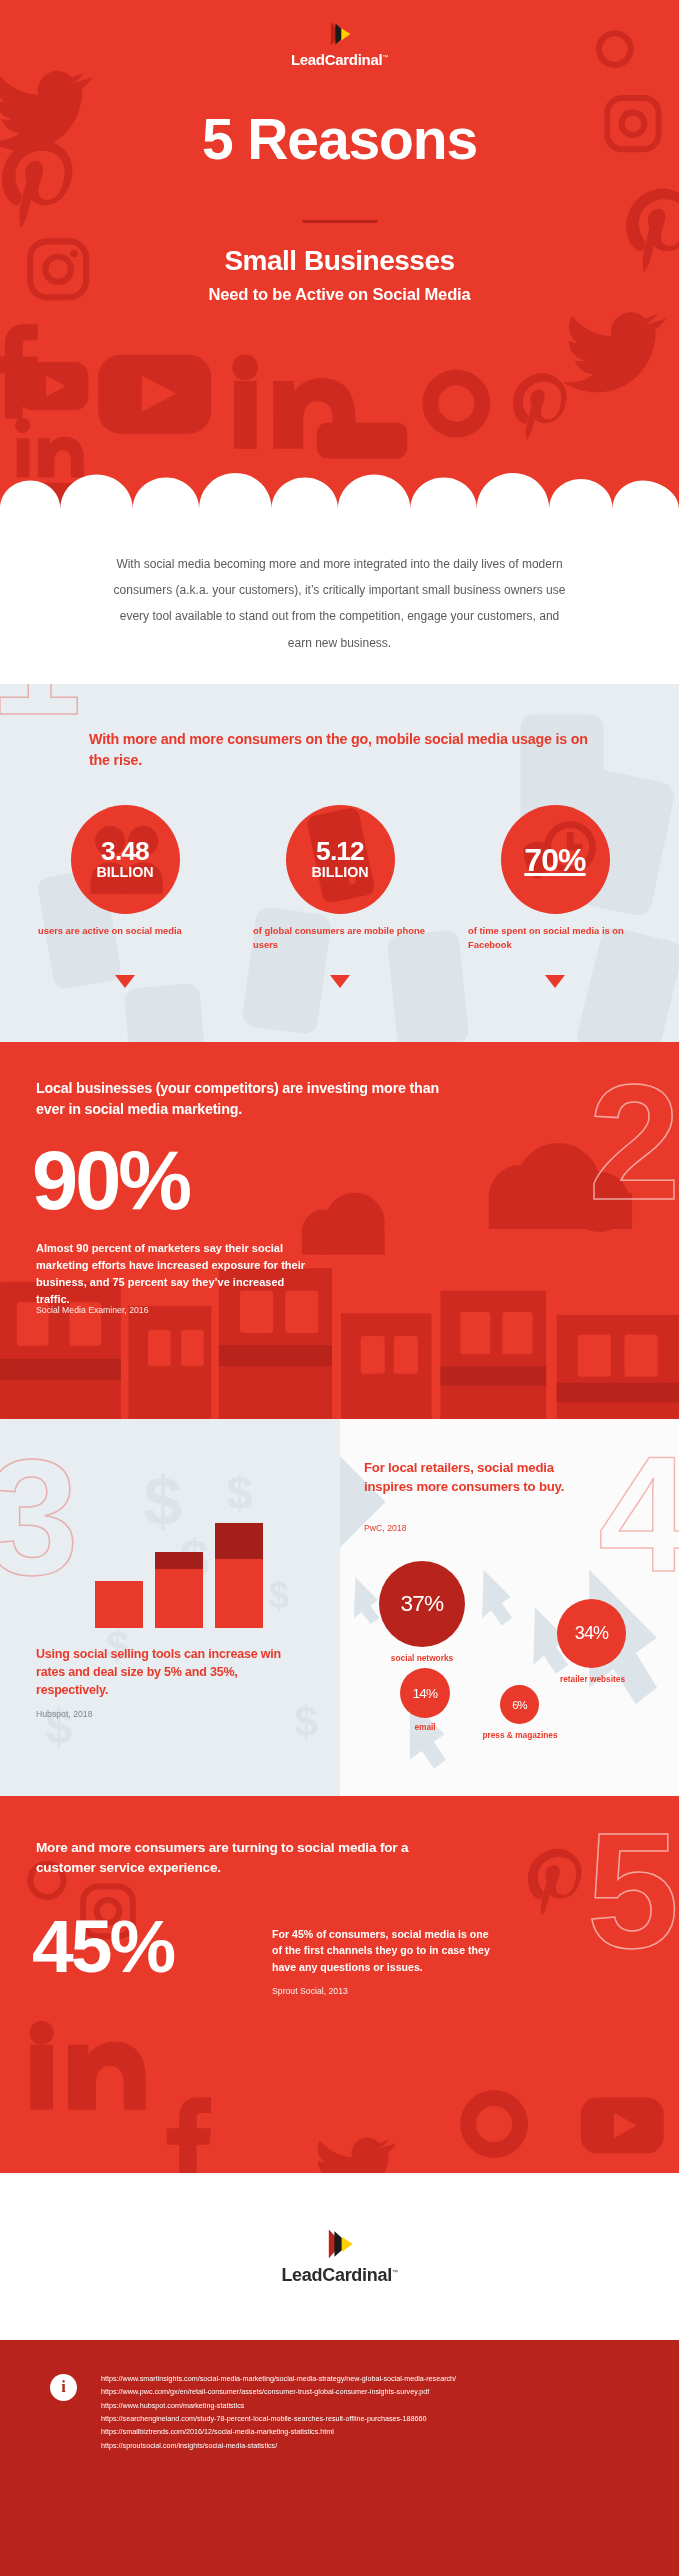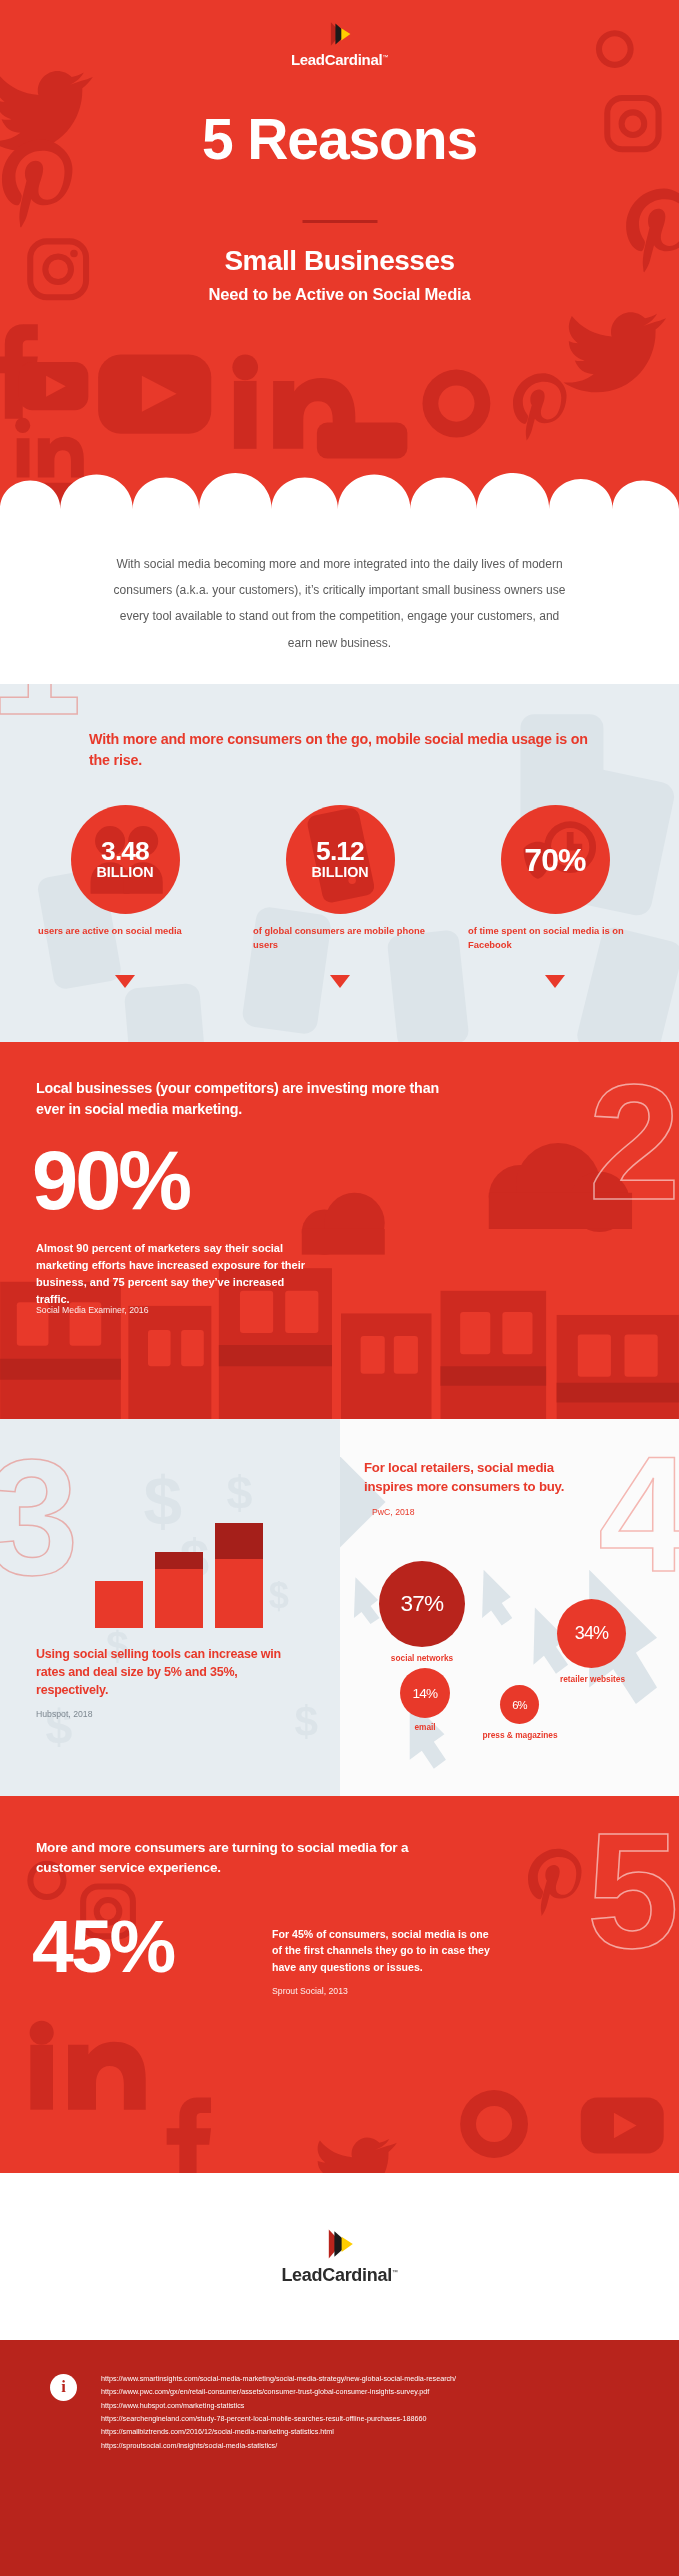--- a/index.html
+++ b/index.html
@@ -185,21 +185,21 @@
     line-height: 1;
     position: relative; z-index: 2;
   }
   .circ .unit {
     font-size: 14.3px;
     font-weight: bold;
     letter-spacing: 0px;
     line-height: 1.15;
     position: relative; z-index: 2;
   }
-  .circ .val.big { font-size: 32px; }
+  .circ .val.big { font-size: 32px; text-decoration: underline; }
   .circ-cap {
     margin-top: 9.8px;
     color: #E8392A;
     font-size: 9.4px;
     font-weight: bold;
     line-height: 1.5;
   }
   .notch {
     position: absolute;
     left: 50%; transform: translateX(-50%);
@@ -296,24 +296,23 @@
     left: 24px; top: 39px;
     width: 226px;
     color: #E8392A;
     font-size: 13.2px;
     font-weight: bold;
     line-height: 1.45;
     letter-spacing: -0.2px;
   }
   .s4-src {
     position: absolute;
-    left: 24px; top: 88px;
+    left: 24px; top: 104px;
     color: #E8392A;
     font-size: 8.7px;
-    margin-left: 8px;
   }
   .bub {
     position: absolute;
     border-radius: 50%;
     display: flex;
     align-items: center;
     justify-content: center;
     color: #ffffff;
     font-weight: normal;
     letter-spacing: -0.8px;

